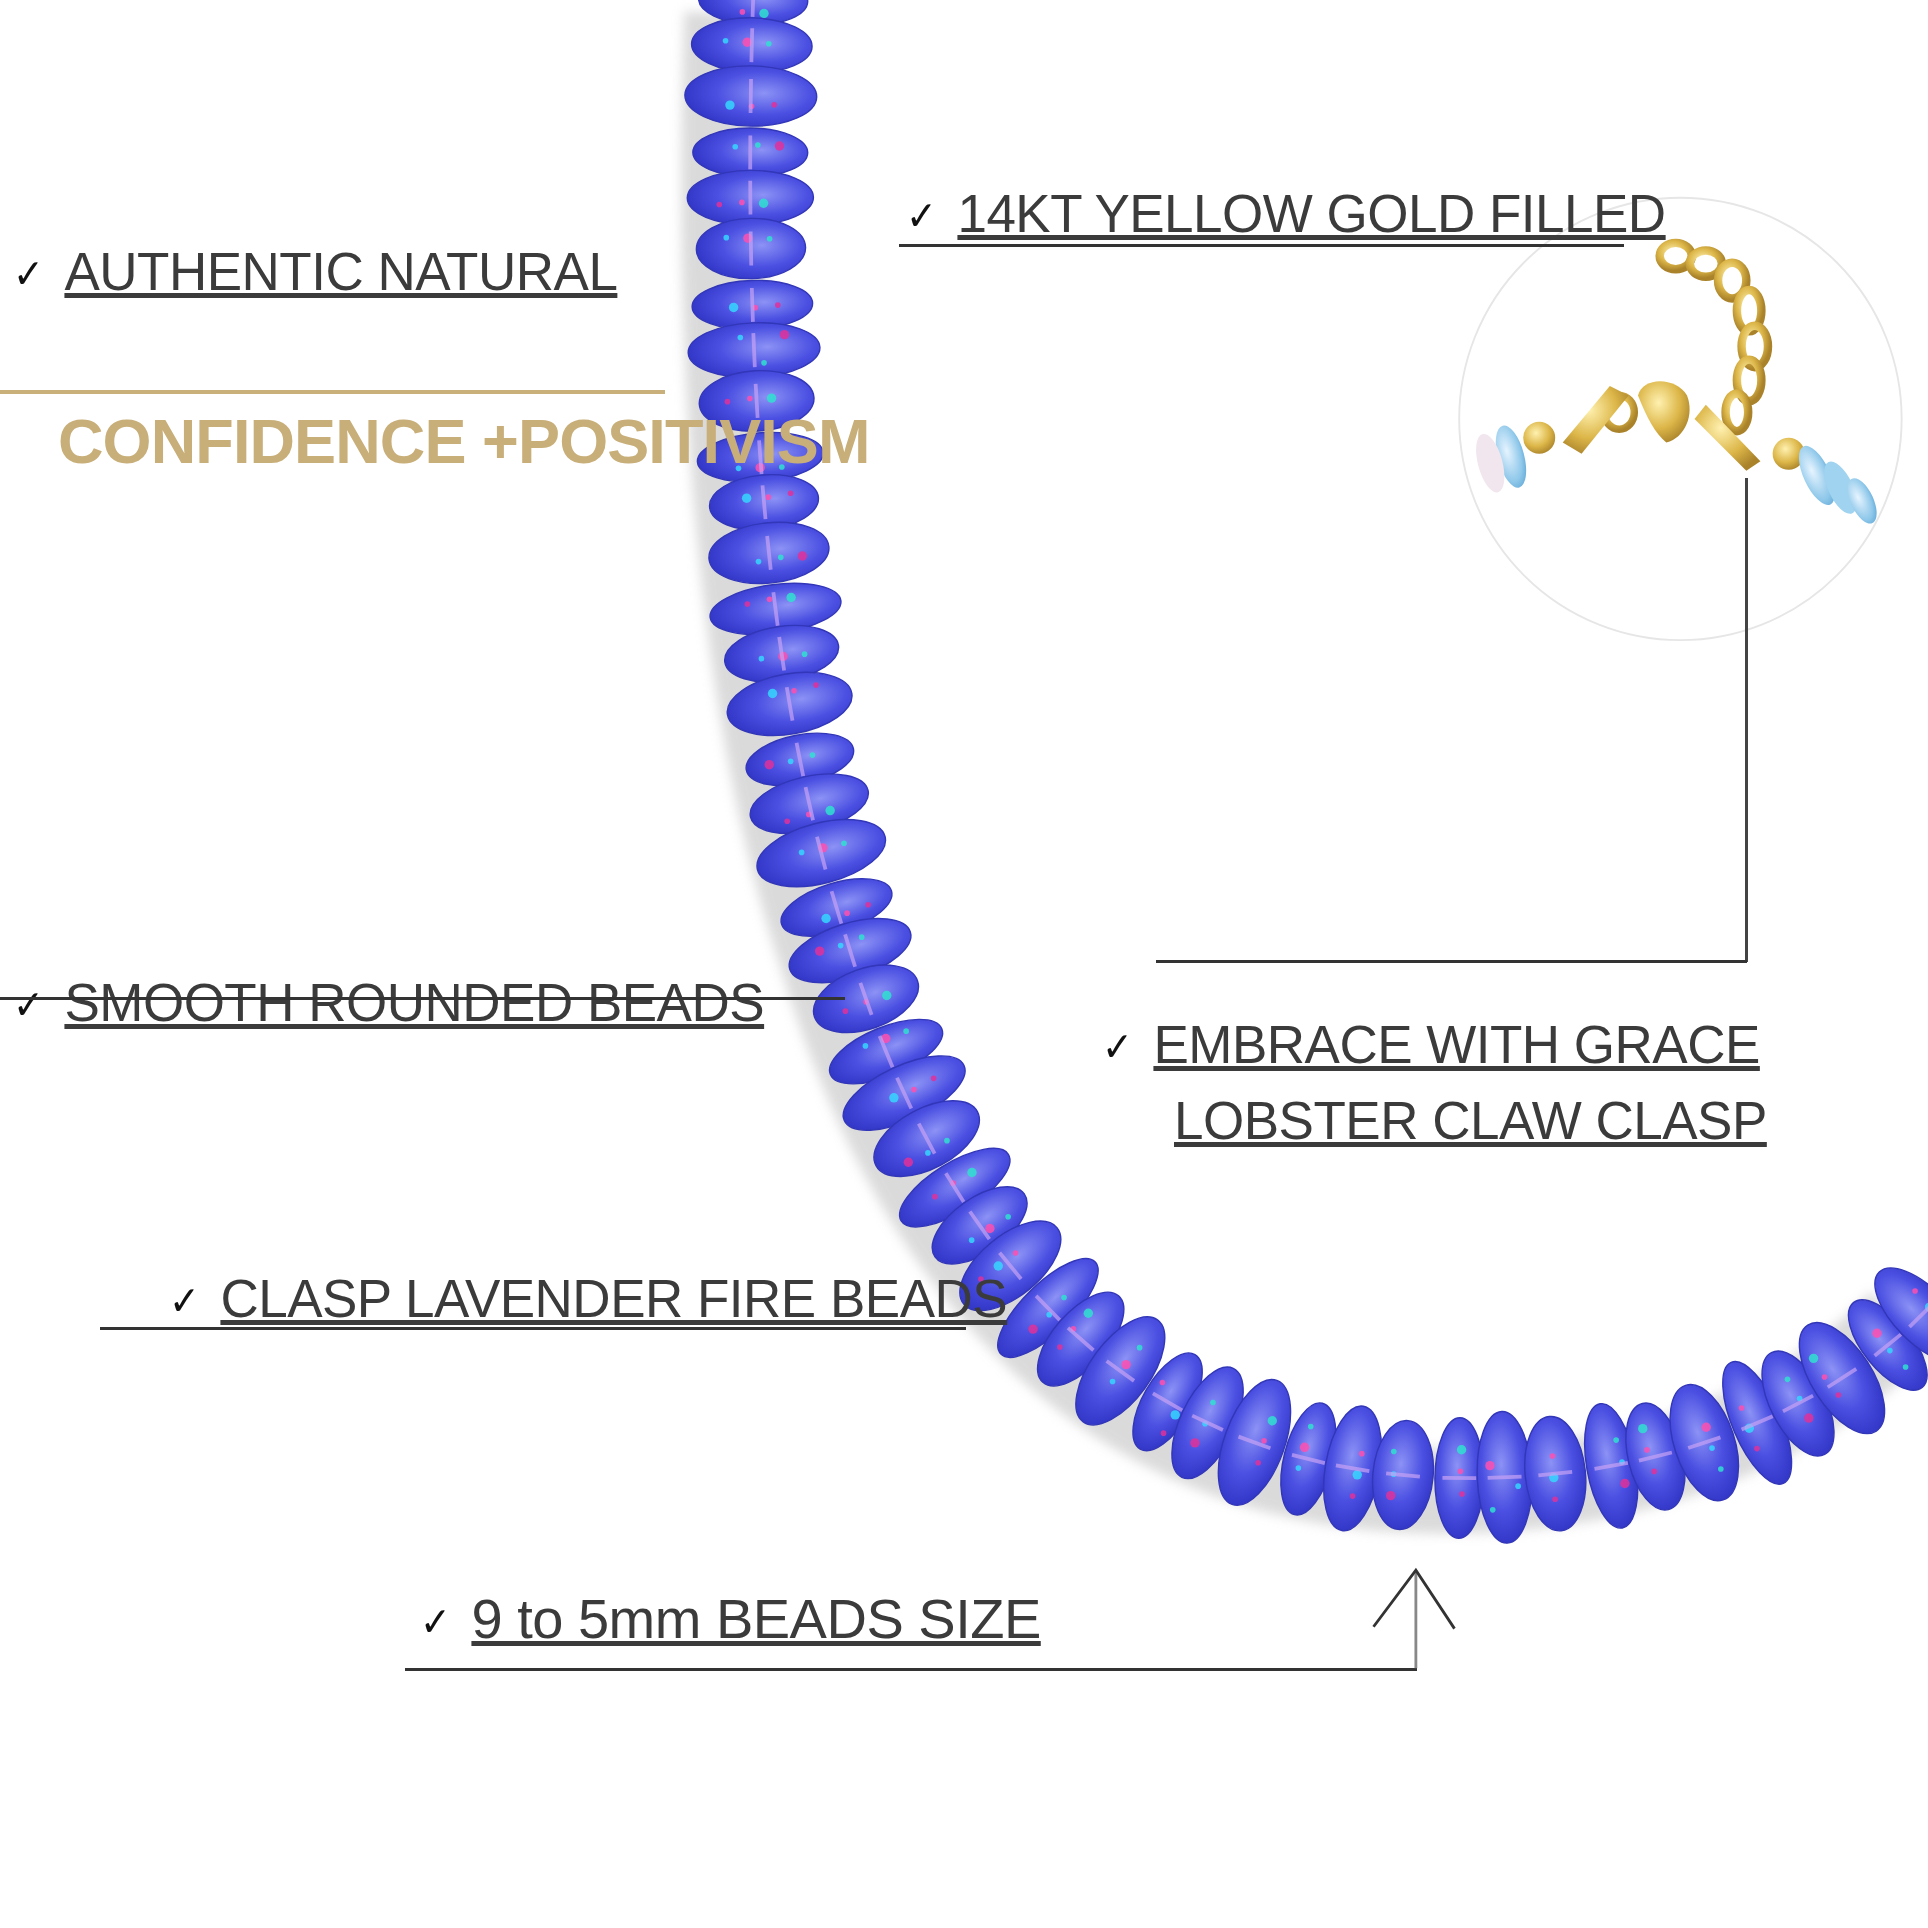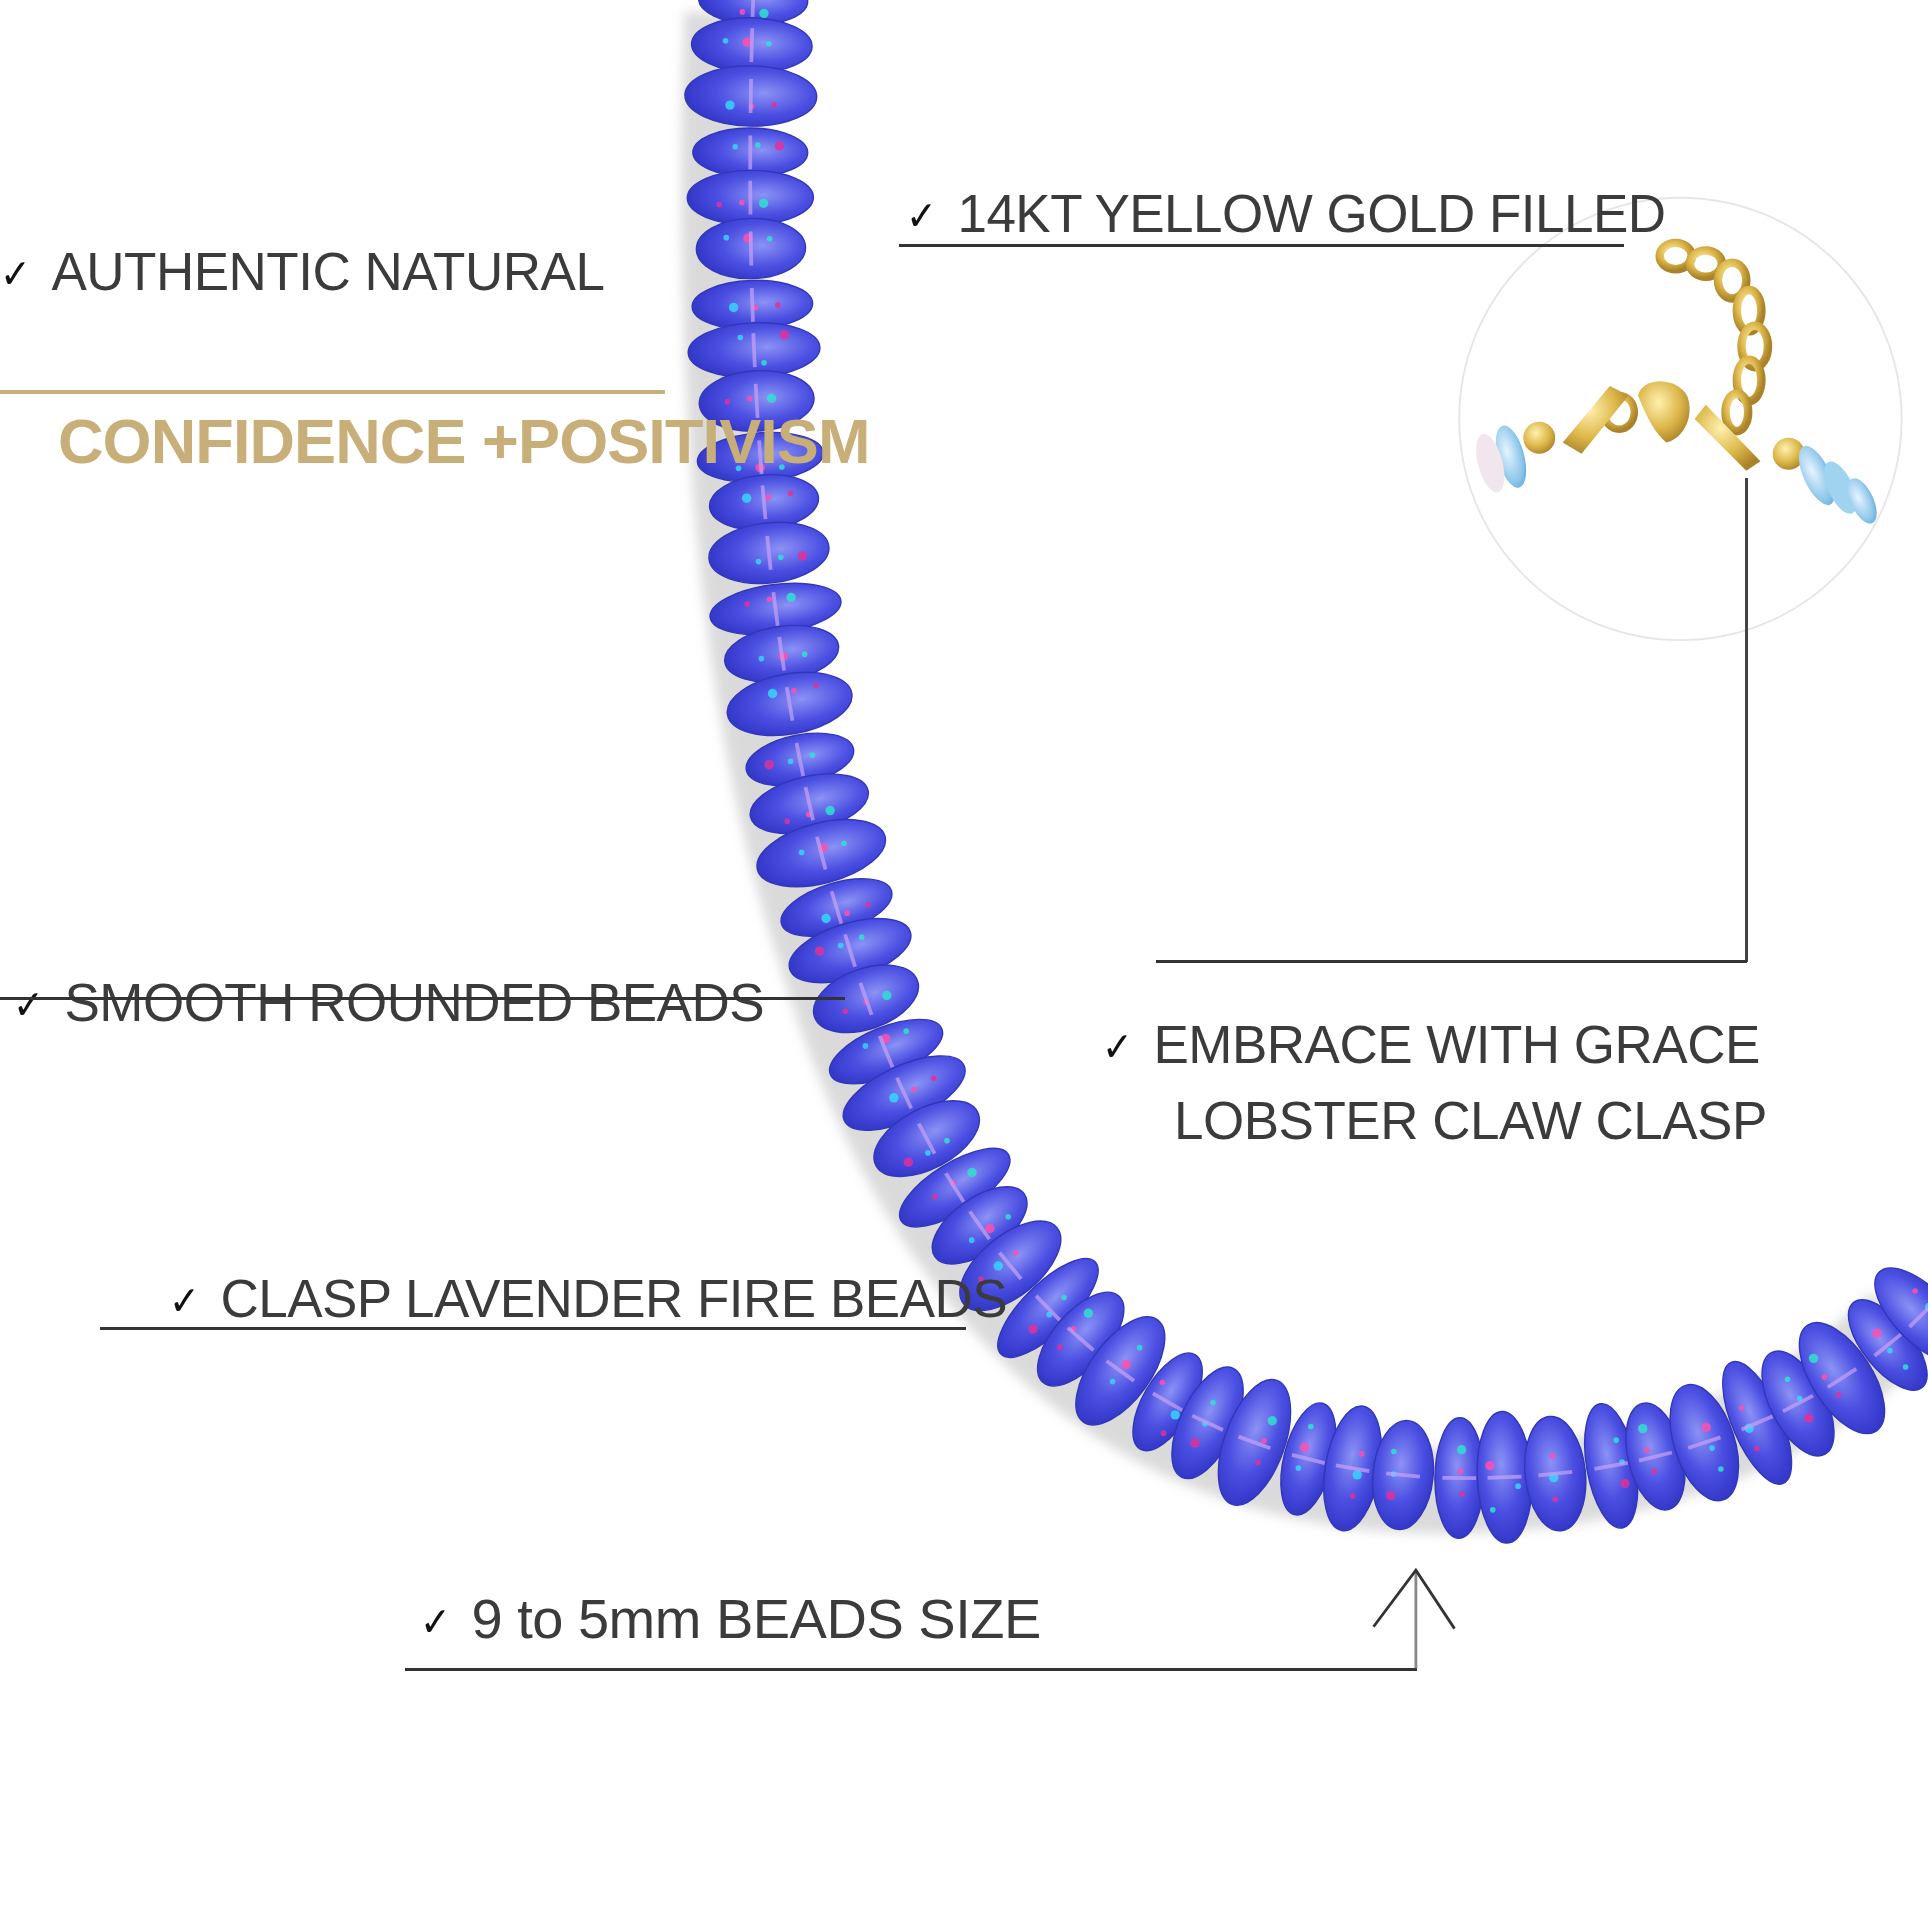--- a/index.html
+++ b/index.html
@@ -1,19 +1,19 @@
 <!DOCTYPE html>
 <html style="font-size:15px"><head>
 <meta charset="utf-8">
 <style>
   html, body { margin:0; padding:0; background:#ffffff; }
   body { width:1928px; height:1928px; position:relative; overflow:hidden;
          font-family:"Liberation Sans", "DejaVu Sans", sans-serif; color:#3a3a3a; }
   .label { position:absolute; font-size:53px; line-height:73px; color:#3b3b3b;
-           letter-spacing:-0.5px; white-space:nowrap; font-stretch:condensed; }
+           letter-spacing:-0.5px; white-space:nowrap; font-stretch:condensed;text-decoration:underline; }
   .check { display:inline-block; font-family:"DejaVu Sans", sans-serif; color:#111;
            font-size:41px; margin-right:21px; vertical-align:1.9px; }
   .rule { position:absolute; height:2.8px; background:#333; }
   .rule.gold { background:#c9b07a; height:3.8px; }
   .tagline { position:absolute; font-weight:bold; font-size:63px; color:#c8ae78;
              letter-spacing:-0.9px; white-space:nowrap; }
   svg.art { position:absolute; left:0; top:0; }
   .vline { position:absolute; background:#444; }
 </style>
 </head>
@@ -302,21 +302,21 @@
     <circle cx="1900" cy="482" r="17" fill="url(#goldGrad)"></circle>
 
     <ellipse cx="1605" cy="485" rx="14" ry="34" fill="url(#paleBead)" transform="rotate(-15 1605 485)"></ellipse>
     <ellipse cx="1583" cy="492" rx="13" ry="32" fill="#f1e6ee" transform="rotate(-15 1583 492)"></ellipse>
     <ellipse cx="1930" cy="505" rx="14" ry="34" fill="url(#paleBead)" transform="rotate(-25 1930 505)"></ellipse>
     <ellipse cx="1955" cy="518" rx="13" ry="30" fill="#9fd3ef" transform="rotate(-25 1955 518)"></ellipse>
     <ellipse cx="1978" cy="532" rx="12" ry="26" fill="url(#paleBead)" transform="rotate(-25 1978 532)"></ellipse>
   </g>
 </svg>
 
-<div class="label" style="left:0;top:235px;">
+<div class="label" style="left:0;top:235px;padding-left:13px;">
   <span class="check">✓</span><span>AUTHENTIC NATURAL</span><br>
   <span style="display:inline-block;width:75px;"></span>
 </div>
 <div class="rule gold" style="left:0;top:390px;width:665px;"></div>
 <div class="tagline" style="left:58px;top:405px;">CONFIDENCE +POSITIVISM</div>
 
 <div class="label" style="left:906px;top:177px;">
   <span class="check">✓</span><span>14KT YELLOW GOLD FILLED</span>
 </div>
 <div class="rule" style="left:899px;top:244px;width:725px;"></div>

